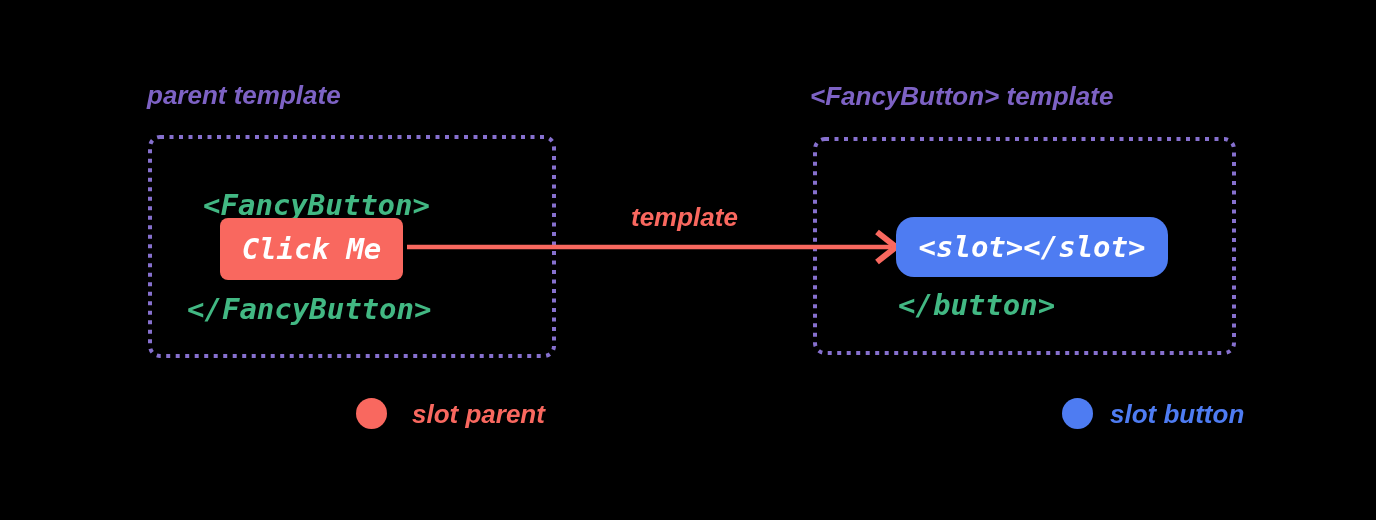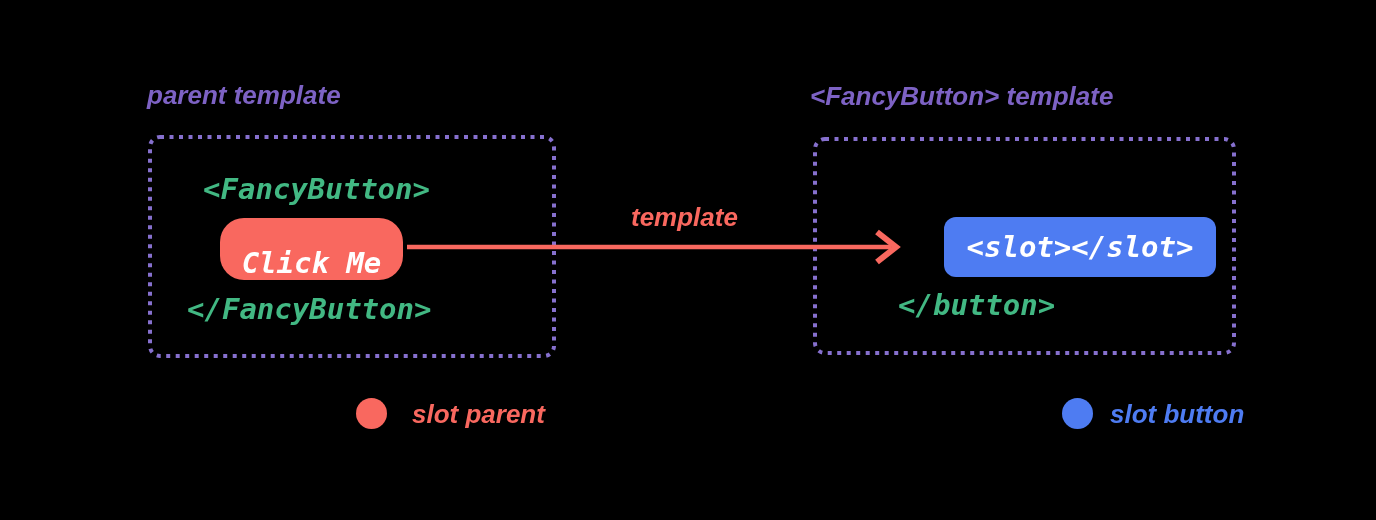--- a/index.html
+++ b/index.html
@@ -57,27 +57,25 @@
   }
   .code.green { color: var(--tag-green, #42b883); }
   .slot-chip {
     position: absolute;
     display: flex;
     align-items: center;
     justify-content: center;
   }
   .red-chip {
     background: var(--content-red, #f9685f);
-    border-radius: 24px;
-    align-items: flex-end;
+    border-radius: 8px;
   }
   .blue-chip {
     background: var(--outlet-blue, #4e7cf2);
-    border-radius: 12px;
-    margin-left: 48px;
+    border-radius: 18px;
   }
   .slot-chip .code {
     position: static;
     color: var(--code-white, #fff);
   }
   .legend-dot {
     position: absolute;
     width: 31px;
     height: 31px;
     border-radius: 50%;
@@ -93,21 +91,21 @@
 
   <svg class="shapes" width="1376" height="520" viewBox="0 0 1376 520">
     <rect class="box-outline" x="150" y="137" width="404" height="219" rx="10"></rect>
     <rect class="box-outline" x="815" y="139" width="419" height="214" rx="10"></rect>
     <line class="arrow-shaft" x1="407" y1="247" x2="891" y2="247"></line>
     <polyline class="arrow-head" points="877,232 896,247 877,262"></polyline>
   </svg>
 
   <div class="lbl purple" style="left:147px;top:80px">parent template</div>
 
-  <div class="code green" style="left:203px;top:172px">&lt;FancyButton&gt;</div>
+  <div class="code green" style="left:203px;top:188px">&lt;FancyButton&gt;</div>
 
   <div class="slot-chip red-chip" style="left:220px;top:218px;width:183px;height:62px">
     <span class="code">Click Me</span>
   </div>
 
   <div class="code green" style="left:187px;top:292px">&lt;/FancyButton&gt;</div>
 
   <div class="lbl red" style="left:631px;top:202px">template</div>
 
   <div class="lbl purple" style="left:810px;top:81px">&lt;FancyButton&gt; template</div>

